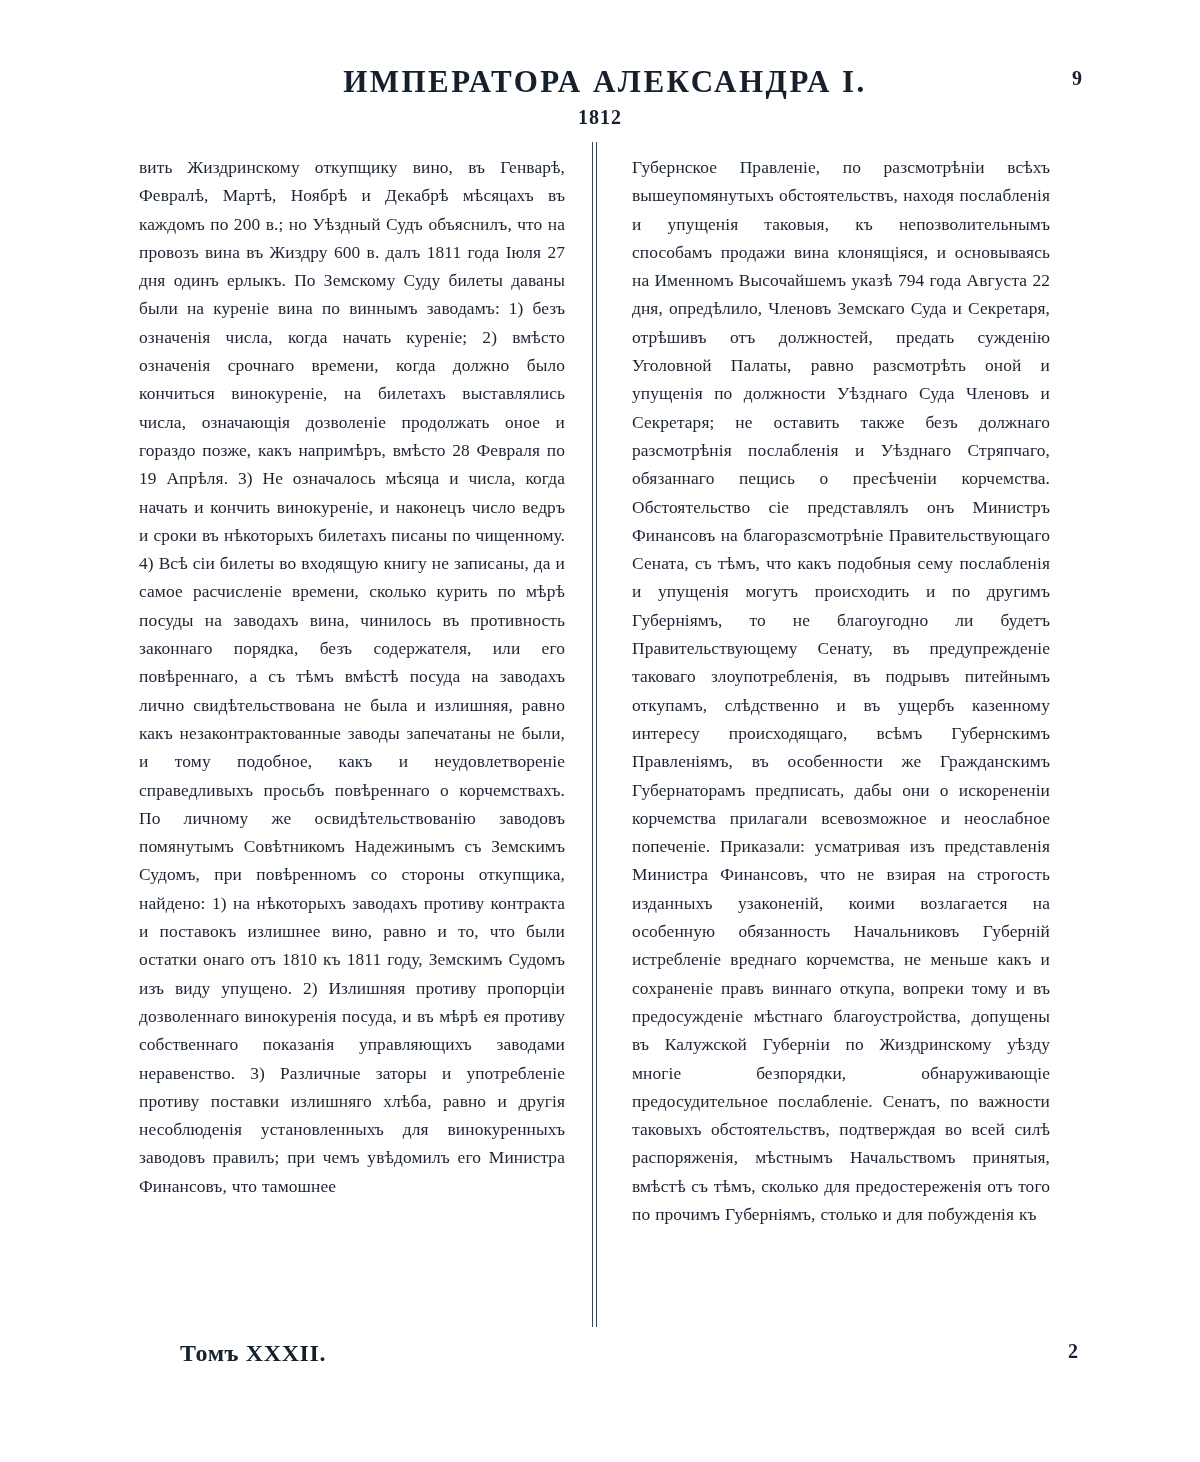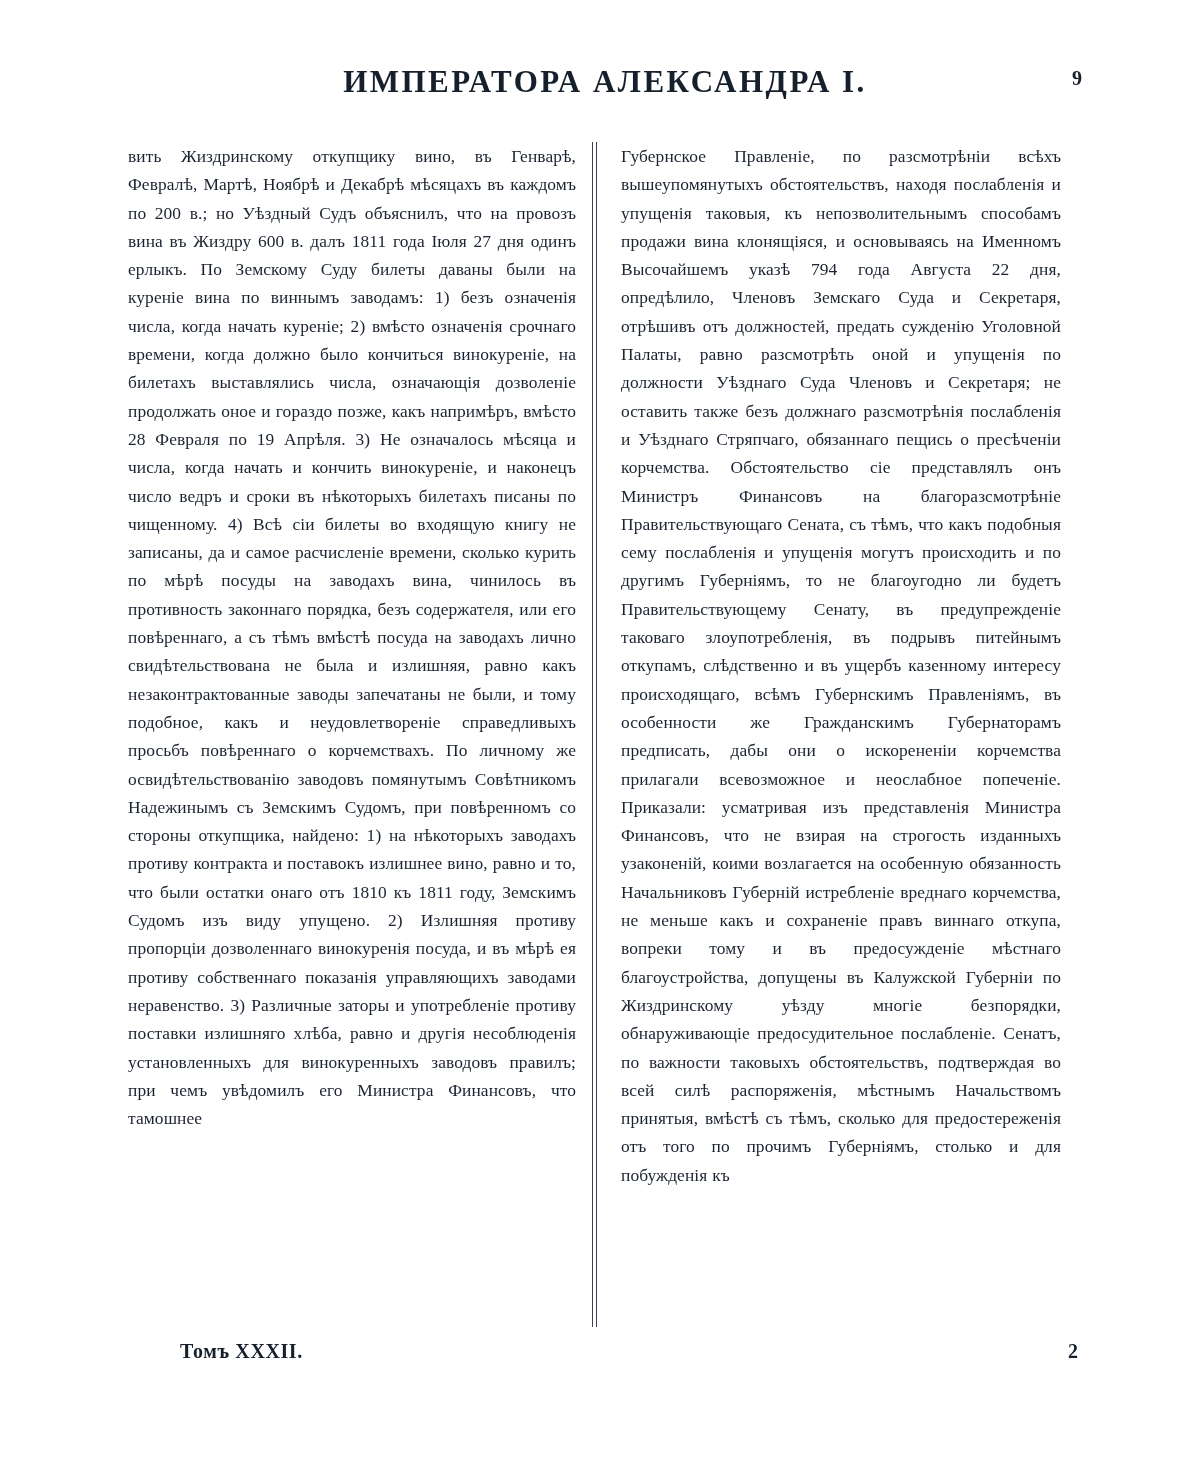--- a/index.html
+++ b/index.html
@@ -80,42 +80,42 @@
   }
   .rule {
     width: 3px;
     background: transparent;
     border-left: 1px solid #3a4352;
     border-right: 1px solid #3a4352;
     margin: 0 2px;
     height: 1185px;
   }
   .col p {
-    margin: 0;
+    margin: 11px;
     font-size: 17.4px;
     line-height: 28.3px;
     text-align: justify;
     text-justify: inter-word;
     letter-spacing: 0.1px;
     word-spacing: 0.5px;
     color: #1b2330;
     hyphens: manual;
   }
   .footer {
     position: absolute;
     left: 128px;
     width: 950px;
     top: 1340px;
     height: 30px;
   }
   .volume {
     position: absolute;
     left: 52px;
     top: 0;
-    font-size: 20px;
+    font-size: 24px;
     font-weight: 700;
     letter-spacing: 0.6px;
     color: #16202c;
   }
   .signature {
     position: absolute;
     right: 0;
     top: 0;
     font-size: 20px;
     font-weight: 700;
@@ -125,20 +125,21 @@
 </head>
 <body>
 
 <div class="page">
 
   <div class="header">
     <div class="running-title">ИМПЕРАТОРА АЛЕКСАНДРА I.</div>
     <div class="page-number">9</div>
   </div>
 
+  <div class="year-line">1812</div>
 
   <div class="columns">
     <div class="col col-left">
       <p>вить Жиздринскому откупщику вино, въ Генварѣ, Февралѣ, Мартѣ, Ноябрѣ и Декабрѣ мѣсяцахъ въ каждомъ по 200 в.; но Уѣздный Судъ объяснилъ, что на провозъ вина въ Жиздру 600 в. далъ 1811 года Іюля 27 дня одинъ ерлыкъ. По Земскому Суду билеты даваны были на куреніе вина по виннымъ заводамъ: 1) безъ означенія числа, когда начать куреніе; 2) вмѣсто означенія срочнаго времени, когда должно было кончиться винокуреніе, на билетахъ выставлялись числа, означающія дозволеніе продолжать оное и гораздо позже, какъ напримѣръ, вмѣсто 28 Февраля по 19 Апрѣля. 3) Не означалось мѣсяца и числа, когда начать и кончить винокуреніе, и наконецъ число ведръ и сроки въ нѣкоторыхъ билетахъ писаны по чищенному. 4) Всѣ сіи билеты во входящую книгу не записаны, да и самое расчисленіе времени, сколько курить по мѣрѣ посуды на заводахъ вина, чинилось въ противность законнаго порядка, безъ содержателя, или его повѣреннаго, а съ тѣмъ вмѣстѣ посуда на заводахъ лично свидѣтельствована не была и излишняя, равно какъ незаконтрактованные заводы запечатаны не были, и тому подобное, какъ и неудовлетвореніе справедливыхъ просьбъ повѣреннаго о корчемствахъ. По личному же освидѣтельствованію заводовъ помянутымъ Совѣтникомъ Надежинымъ съ Земскимъ Судомъ, при повѣренномъ со стороны откупщика, найдено: 1) на нѣкоторыхъ заводахъ противу контракта и поставокъ излишнее вино, равно и то, что были остатки онаго отъ 1810 къ 1811 году, Земскимъ Судомъ изъ виду упущено. 2) Излишняя противу пропорціи дозволеннаго винокуренія посуда, и въ мѣрѣ ея противу собственнаго показанія управляющихъ заводами неравенство. 3) Различные заторы и употребленіе противу поставки излишняго хлѣба, равно и другія несоблюденія установленныхъ для винокуренныхъ заводовъ правилъ; при чемъ увѣдомилъ его Министра Финансовъ, что тамошнее</p>
     </div>
     <div class="rule"></div>
     <div class="col col-right">
       <p>Губернское Правленіе, по разсмотрѣніи всѣхъ вышеупомянутыхъ обстоятельствъ, находя послабленія и упущенія таковыя, къ непозволительнымъ способамъ продажи вина клонящіяся, и основываясь на Именномъ Высочайшемъ указѣ 794 года Августа 22 дня, опредѣлило, Членовъ Земскаго Суда и Секретаря, отрѣшивъ отъ должностей, предать сужденію Уголовной Палаты, равно разсмотрѣть оной и упущенія по должности Уѣзднаго Суда Членовъ и Секретаря; не оставить также безъ должнаго разсмотрѣнія послабленія и Уѣзднаго Стряпчаго, обязаннаго пещись о пресѣченіи корчемства. Обстоятельство сіе представлялъ онъ Министръ Финансовъ на благоразсмотрѣніе Правительствующаго Сената, съ тѣмъ, что какъ подобныя сему послабленія и упущенія могутъ происходить и по другимъ Губерніямъ, то не благоугодно ли будетъ Правительствующему Сенату, въ предупрежденіе таковаго злоупотребленія, въ подрывъ питейнымъ откупамъ, слѣдственно и въ ущербъ казенному интересу происходящаго, всѣмъ Губернскимъ Правленіямъ, въ особенности же Гражданскимъ Губернаторамъ предписать, дабы они о искорененіи корчемства прилагали всевозможное и неослабное попеченіе. Приказали: усматривая изъ представленія Министра Финансовъ, что не взирая на строгость изданныхъ узаконеній, коими возлагается на особенную обязанность Начальниковъ Губерній истребленіе вреднаго корчемства, не меньше какъ и сохраненіе правъ виннаго откупа, вопреки тому и въ предосужденіе мѣстнаго благоустройства, допущены въ Калужской Губерніи по Жиздринскому уѣзду многіе безпорядки, обнаруживающіе предосудительное послабленіе. Сенатъ, по важности таковыхъ обстоятельствъ, подтверждая во всей силѣ распоряженія, мѣстнымъ Начальствомъ принятыя, вмѣстѣ съ тѣмъ, сколько для предостереженія отъ того по прочимъ Губерніямъ, столько и для побужденія къ</p>
     </div>
   </div>

